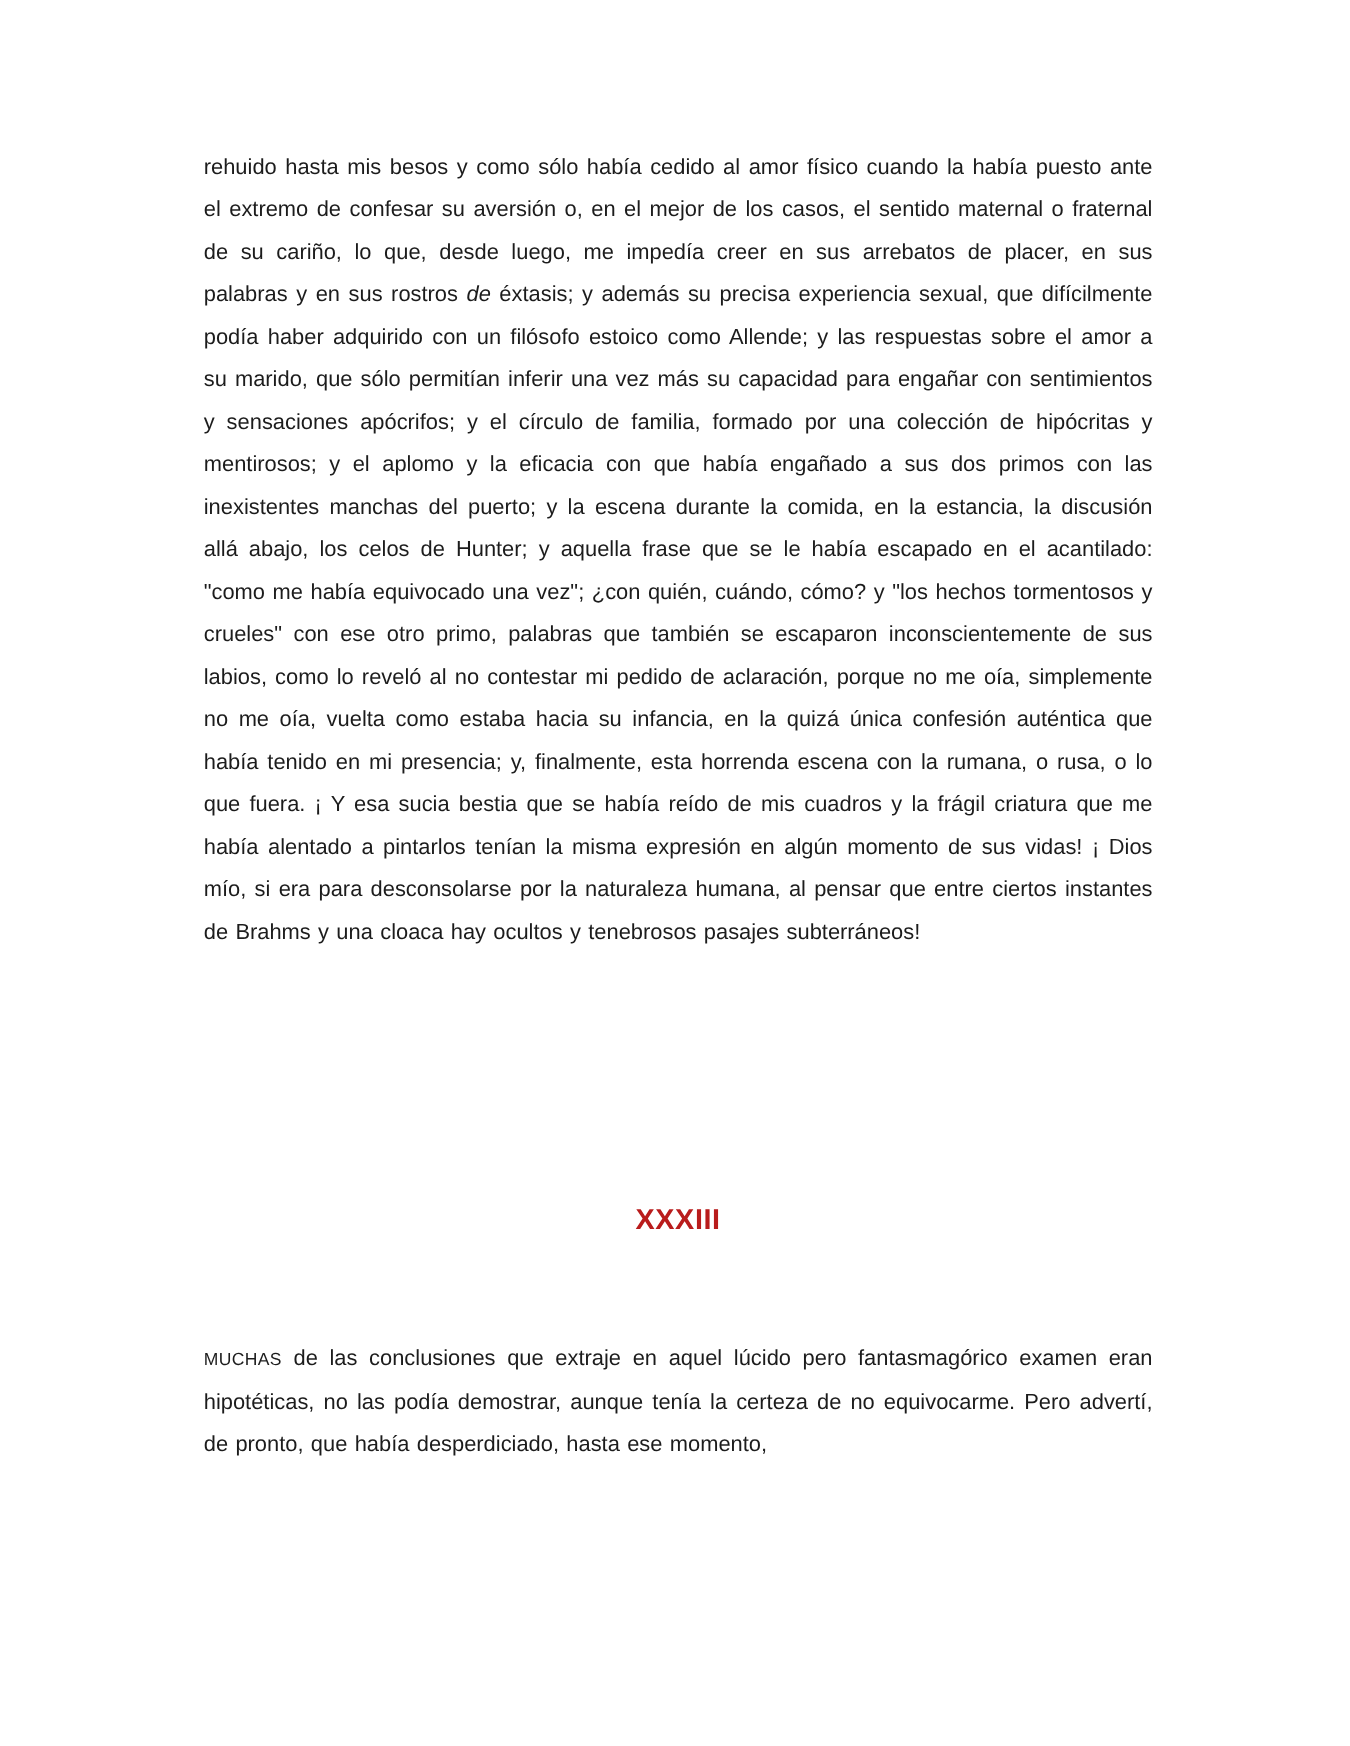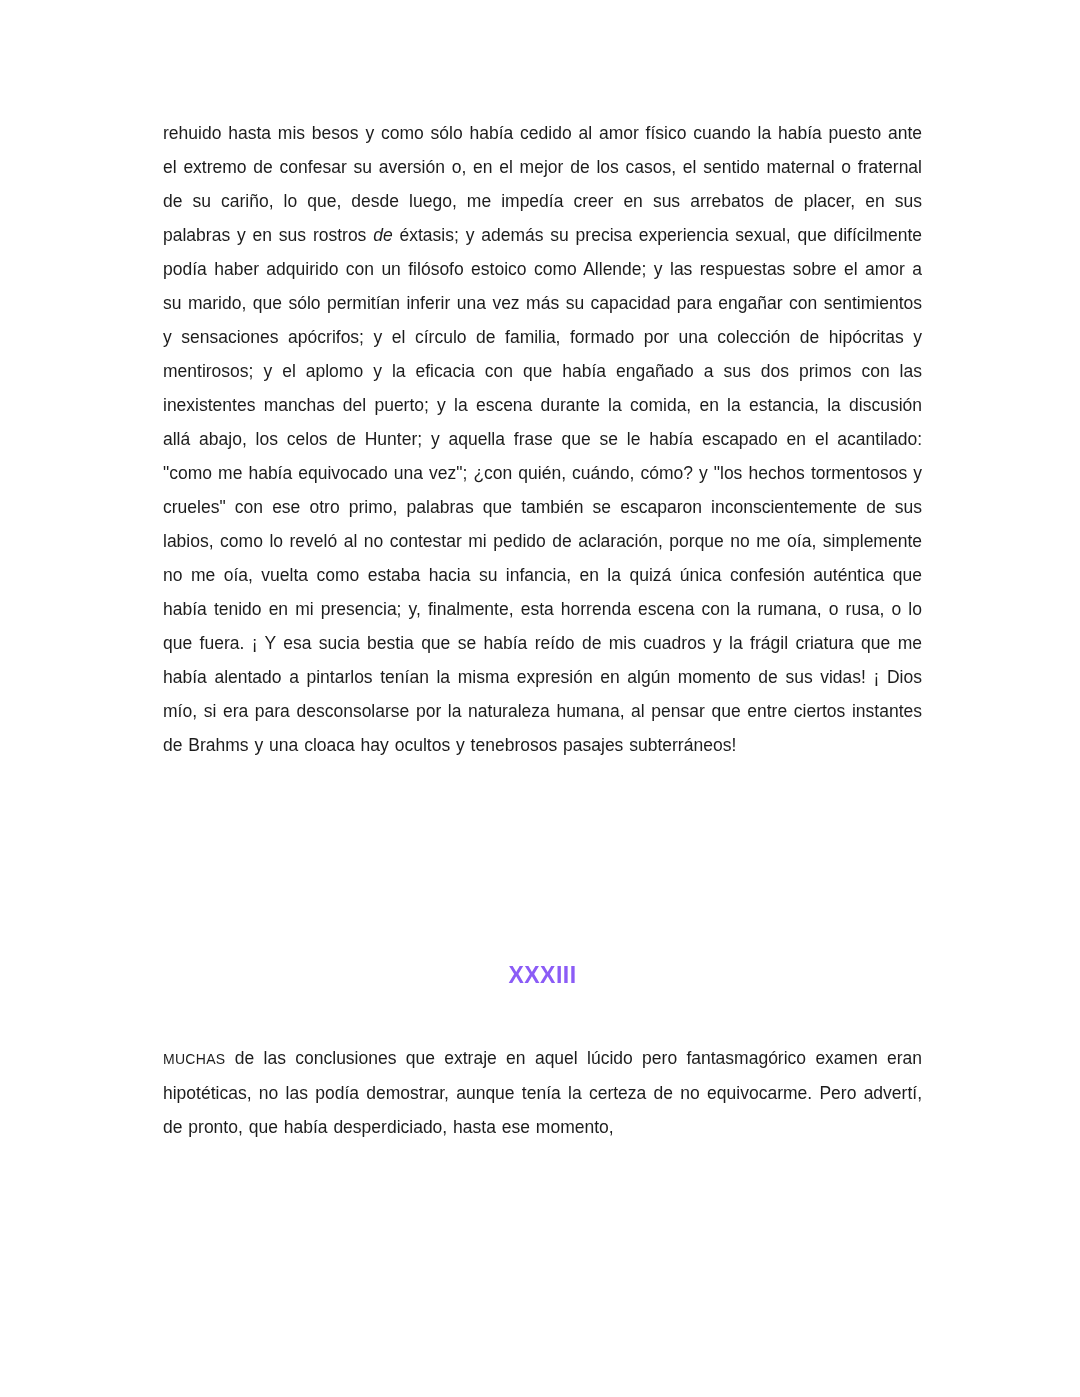--- a/index.html
+++ b/index.html
@@ -32,24 +32,24 @@
   }
   .italic-word {
     font-style: italic;
   }
   h2.chapter-heading {
     margin: 200px 0 0 0;
     text-align: center;
     font-size: 23px;
     font-weight: bold;
     letter-spacing: 0.5px;
-    color: #8b5cf6;
+    color: #b91c1c;
   }
   p.new-paragraph {
-    margin: 52px 0 0 0;
+    margin: 80px 0 0 0;
     font-size: 17.5px;
     line-height: 34px;
     text-align: justify;
     word-spacing: 1px;
   }
   .lead-smallcaps {
     font-size: 14px;
     letter-spacing: 0.3px;
   }
   .footer {

